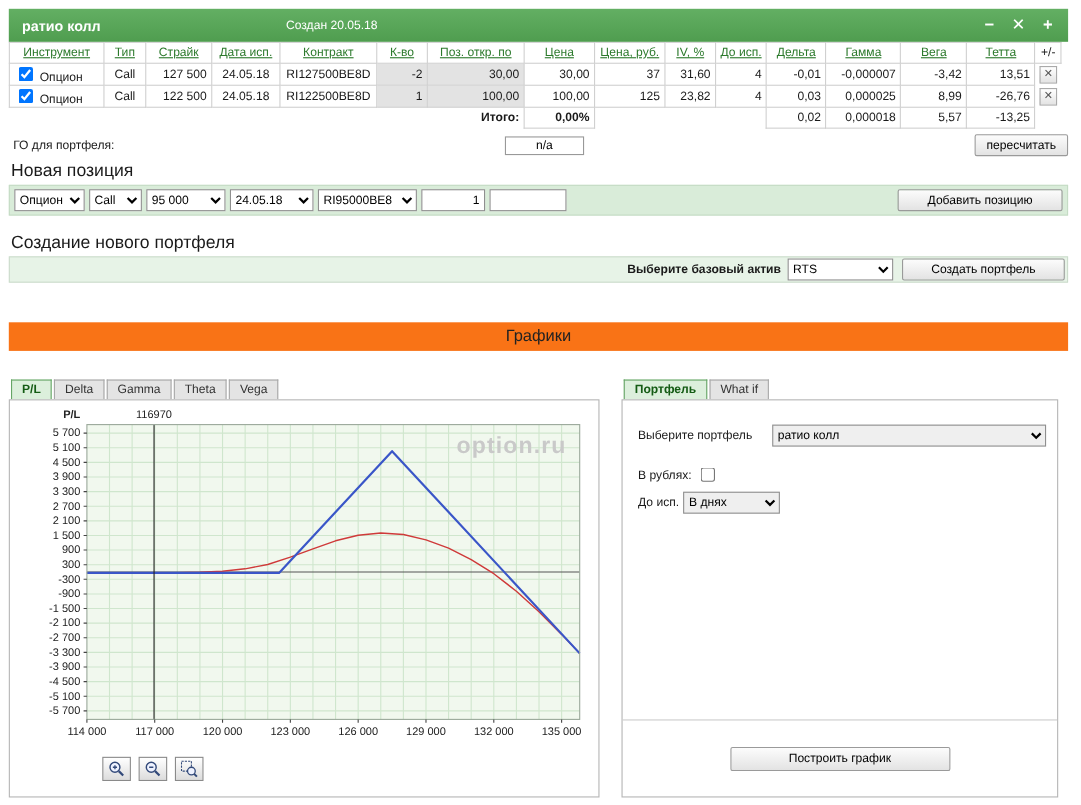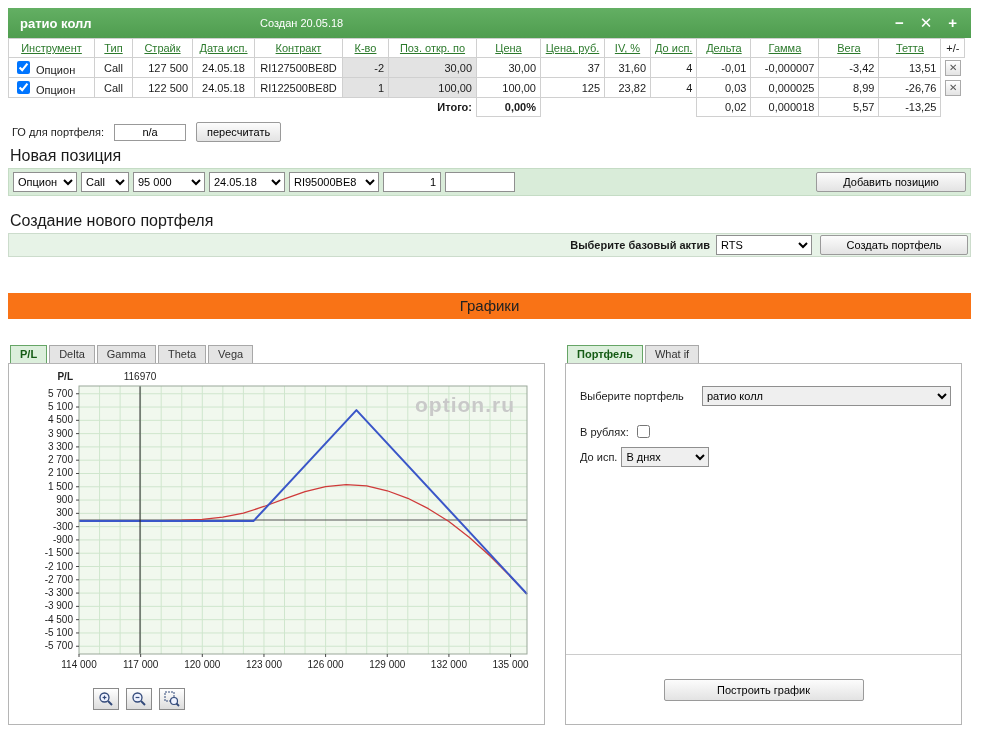--- a/index.html
+++ b/index.html
@@ -22,21 +22,21 @@
   .pos-table th { font-weight:normal; text-align:center; background:#fff; }
   .hlink { color:#2c7a2c; text-decoration:underline; cursor:pointer; }
   td.r { text-align:right; }  td.c { text-align:center; }
   td.gray { background:#e3e3e3; }
   td.nb { border:none; }
   td.b { font-weight:bold; }
   .xcell { border:none !important; text-align:center; padding:0 !important; }
   .xbtn { width:16px; height:16px; line-height:12px; font-size:10px; color:#555;
           background:linear-gradient(#fff,#e3e3e3); border:1px solid #aaa; padding:0; cursor:pointer; }
 
-  .margin-row { display:flex; align-items:center; gap:10px; margin:5px 0 4px 4px; }
+  .margin-row { display:flex; align-items:center; gap:10px; margin:5px 0 4px 4px;justify-content:space-between; }
   .na-input { width:72px; height:17px; border:1px solid #999; text-align:center;
               font-size:11px; font-family:inherit; }
   .btn { height:20px; padding:0 10px; font-size:11px; font-family:inherit;
          background:linear-gradient(#fcfcfc,#e3e3e3); border:1px solid #9a9a9a;
          border-radius:2px; cursor:pointer; }
 
   .section-heading { font-size:16px; margin:5px 0 3px 2px; }
 
   .newpos-row { display:flex; align-items:center; gap:4px; background:#d9ecd9;
                 border:1px solid #c5dcc5; padding:3px 4px; }

